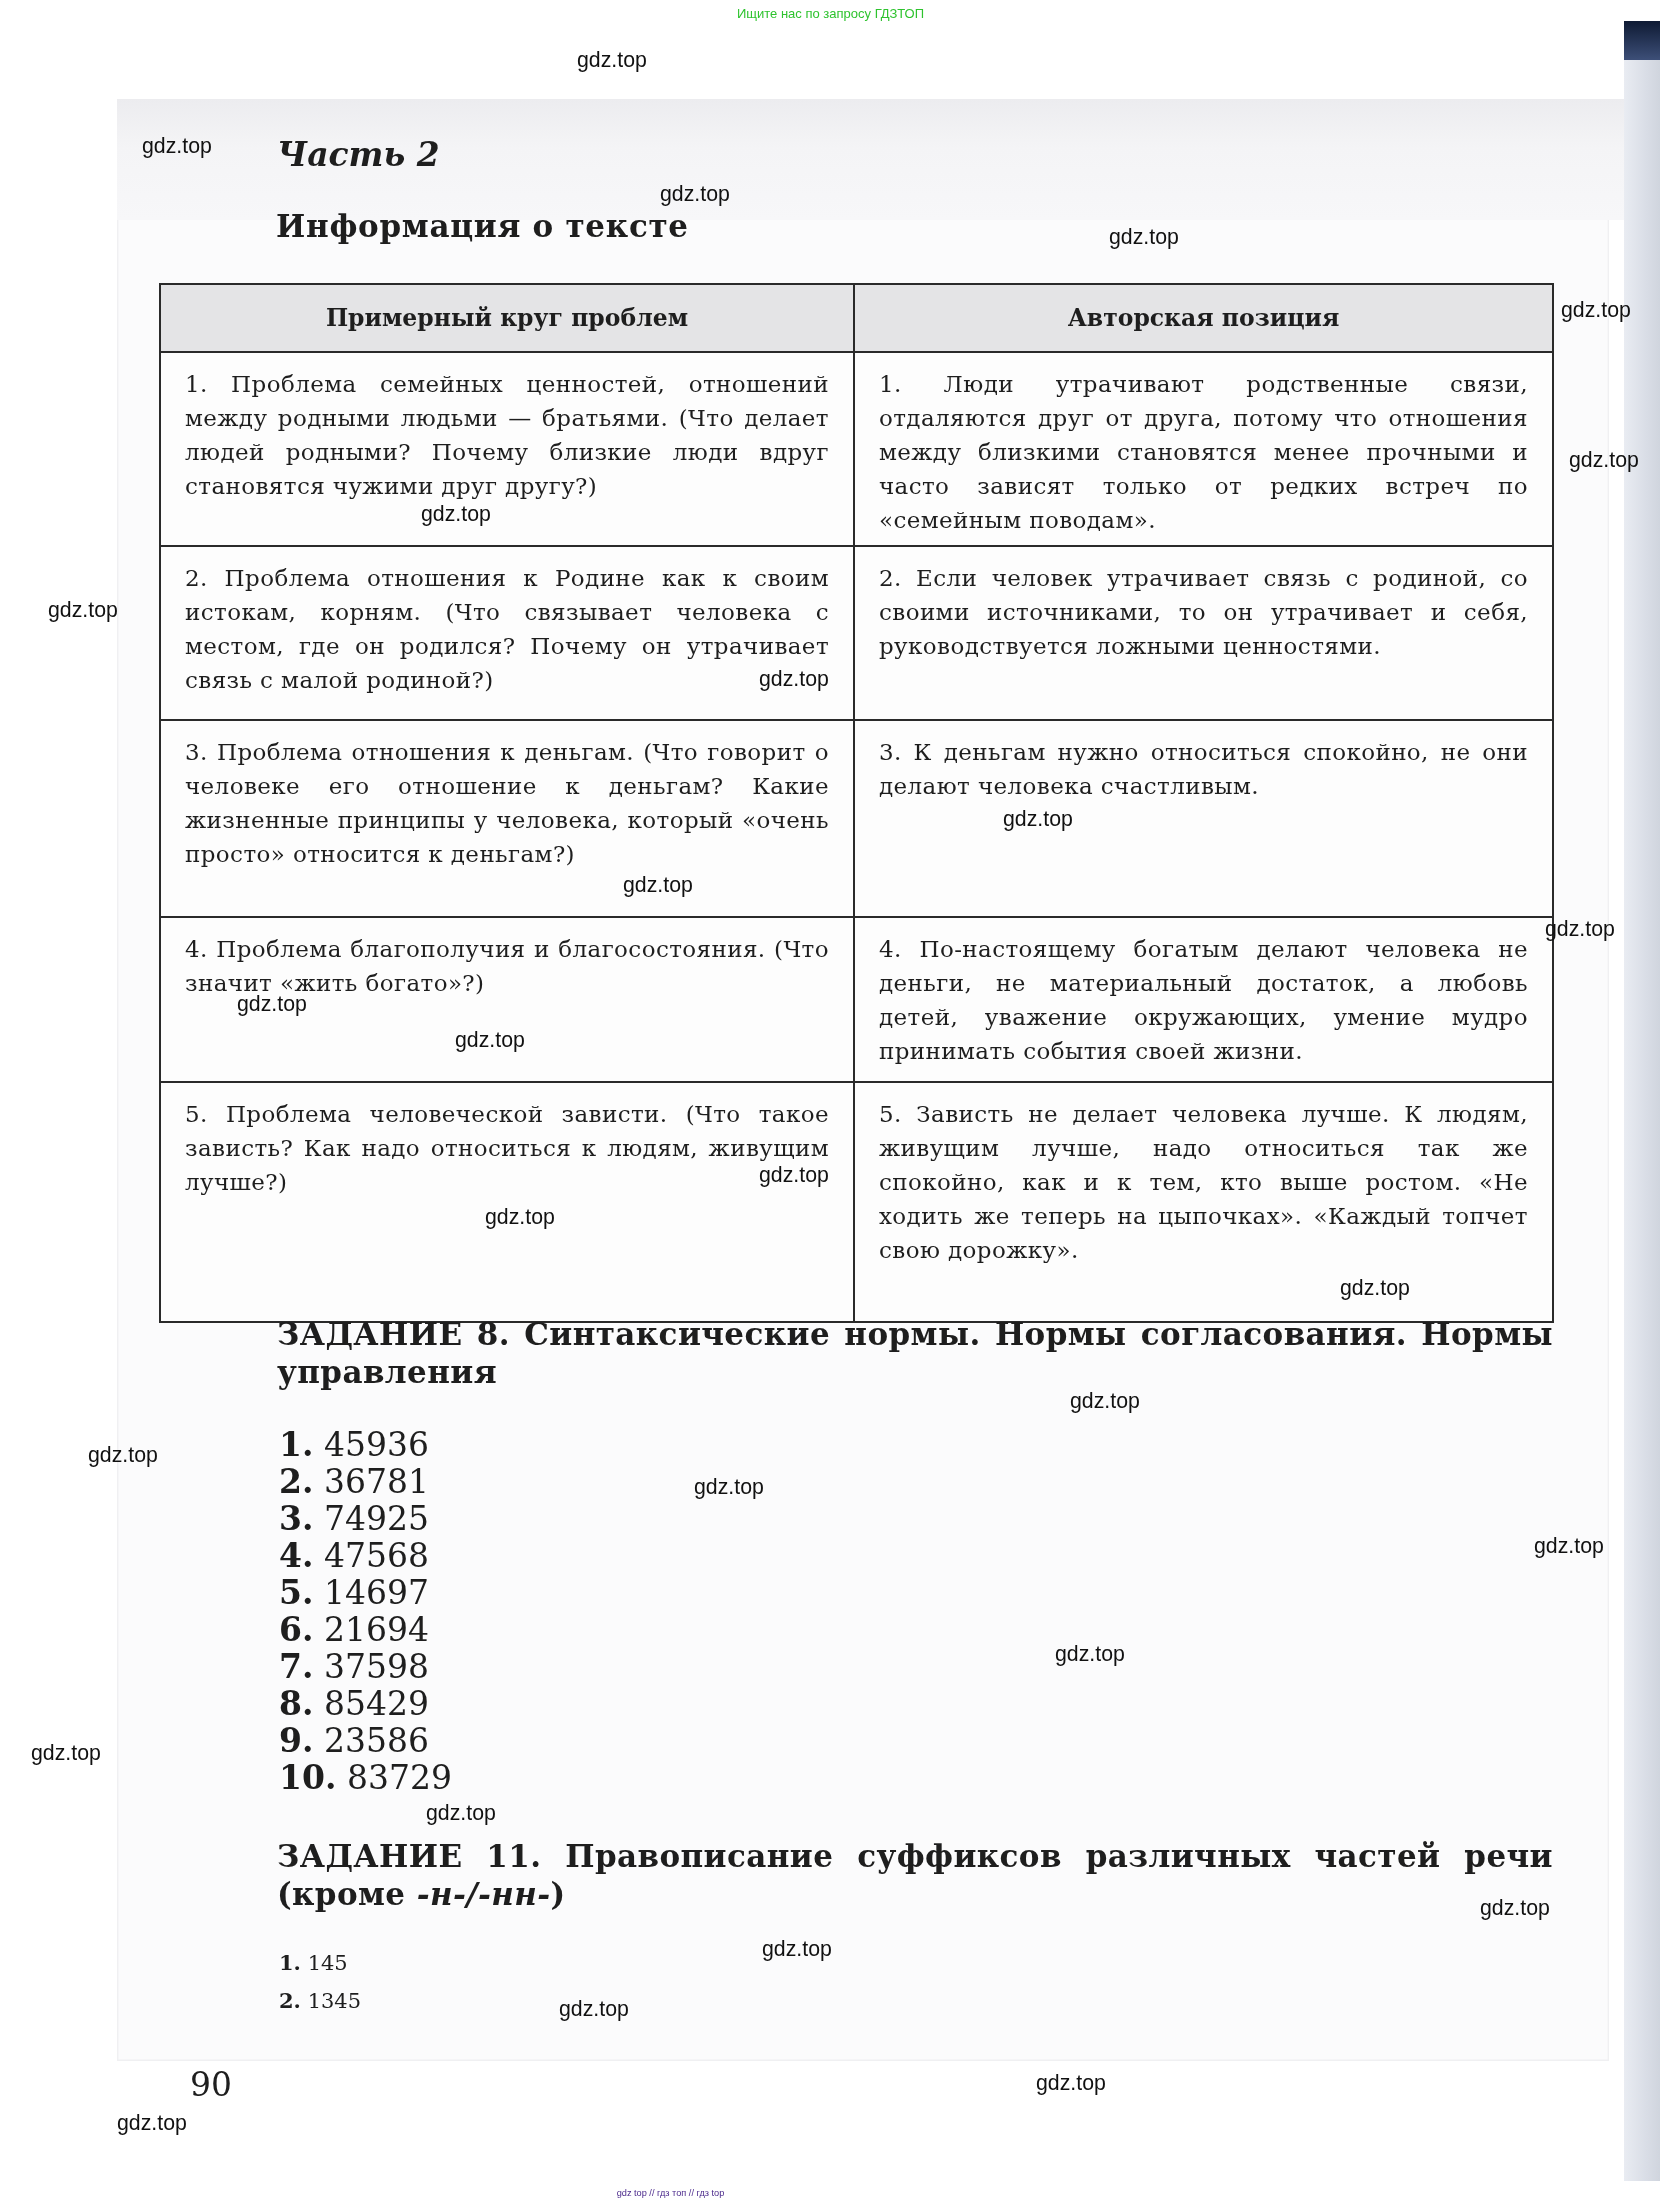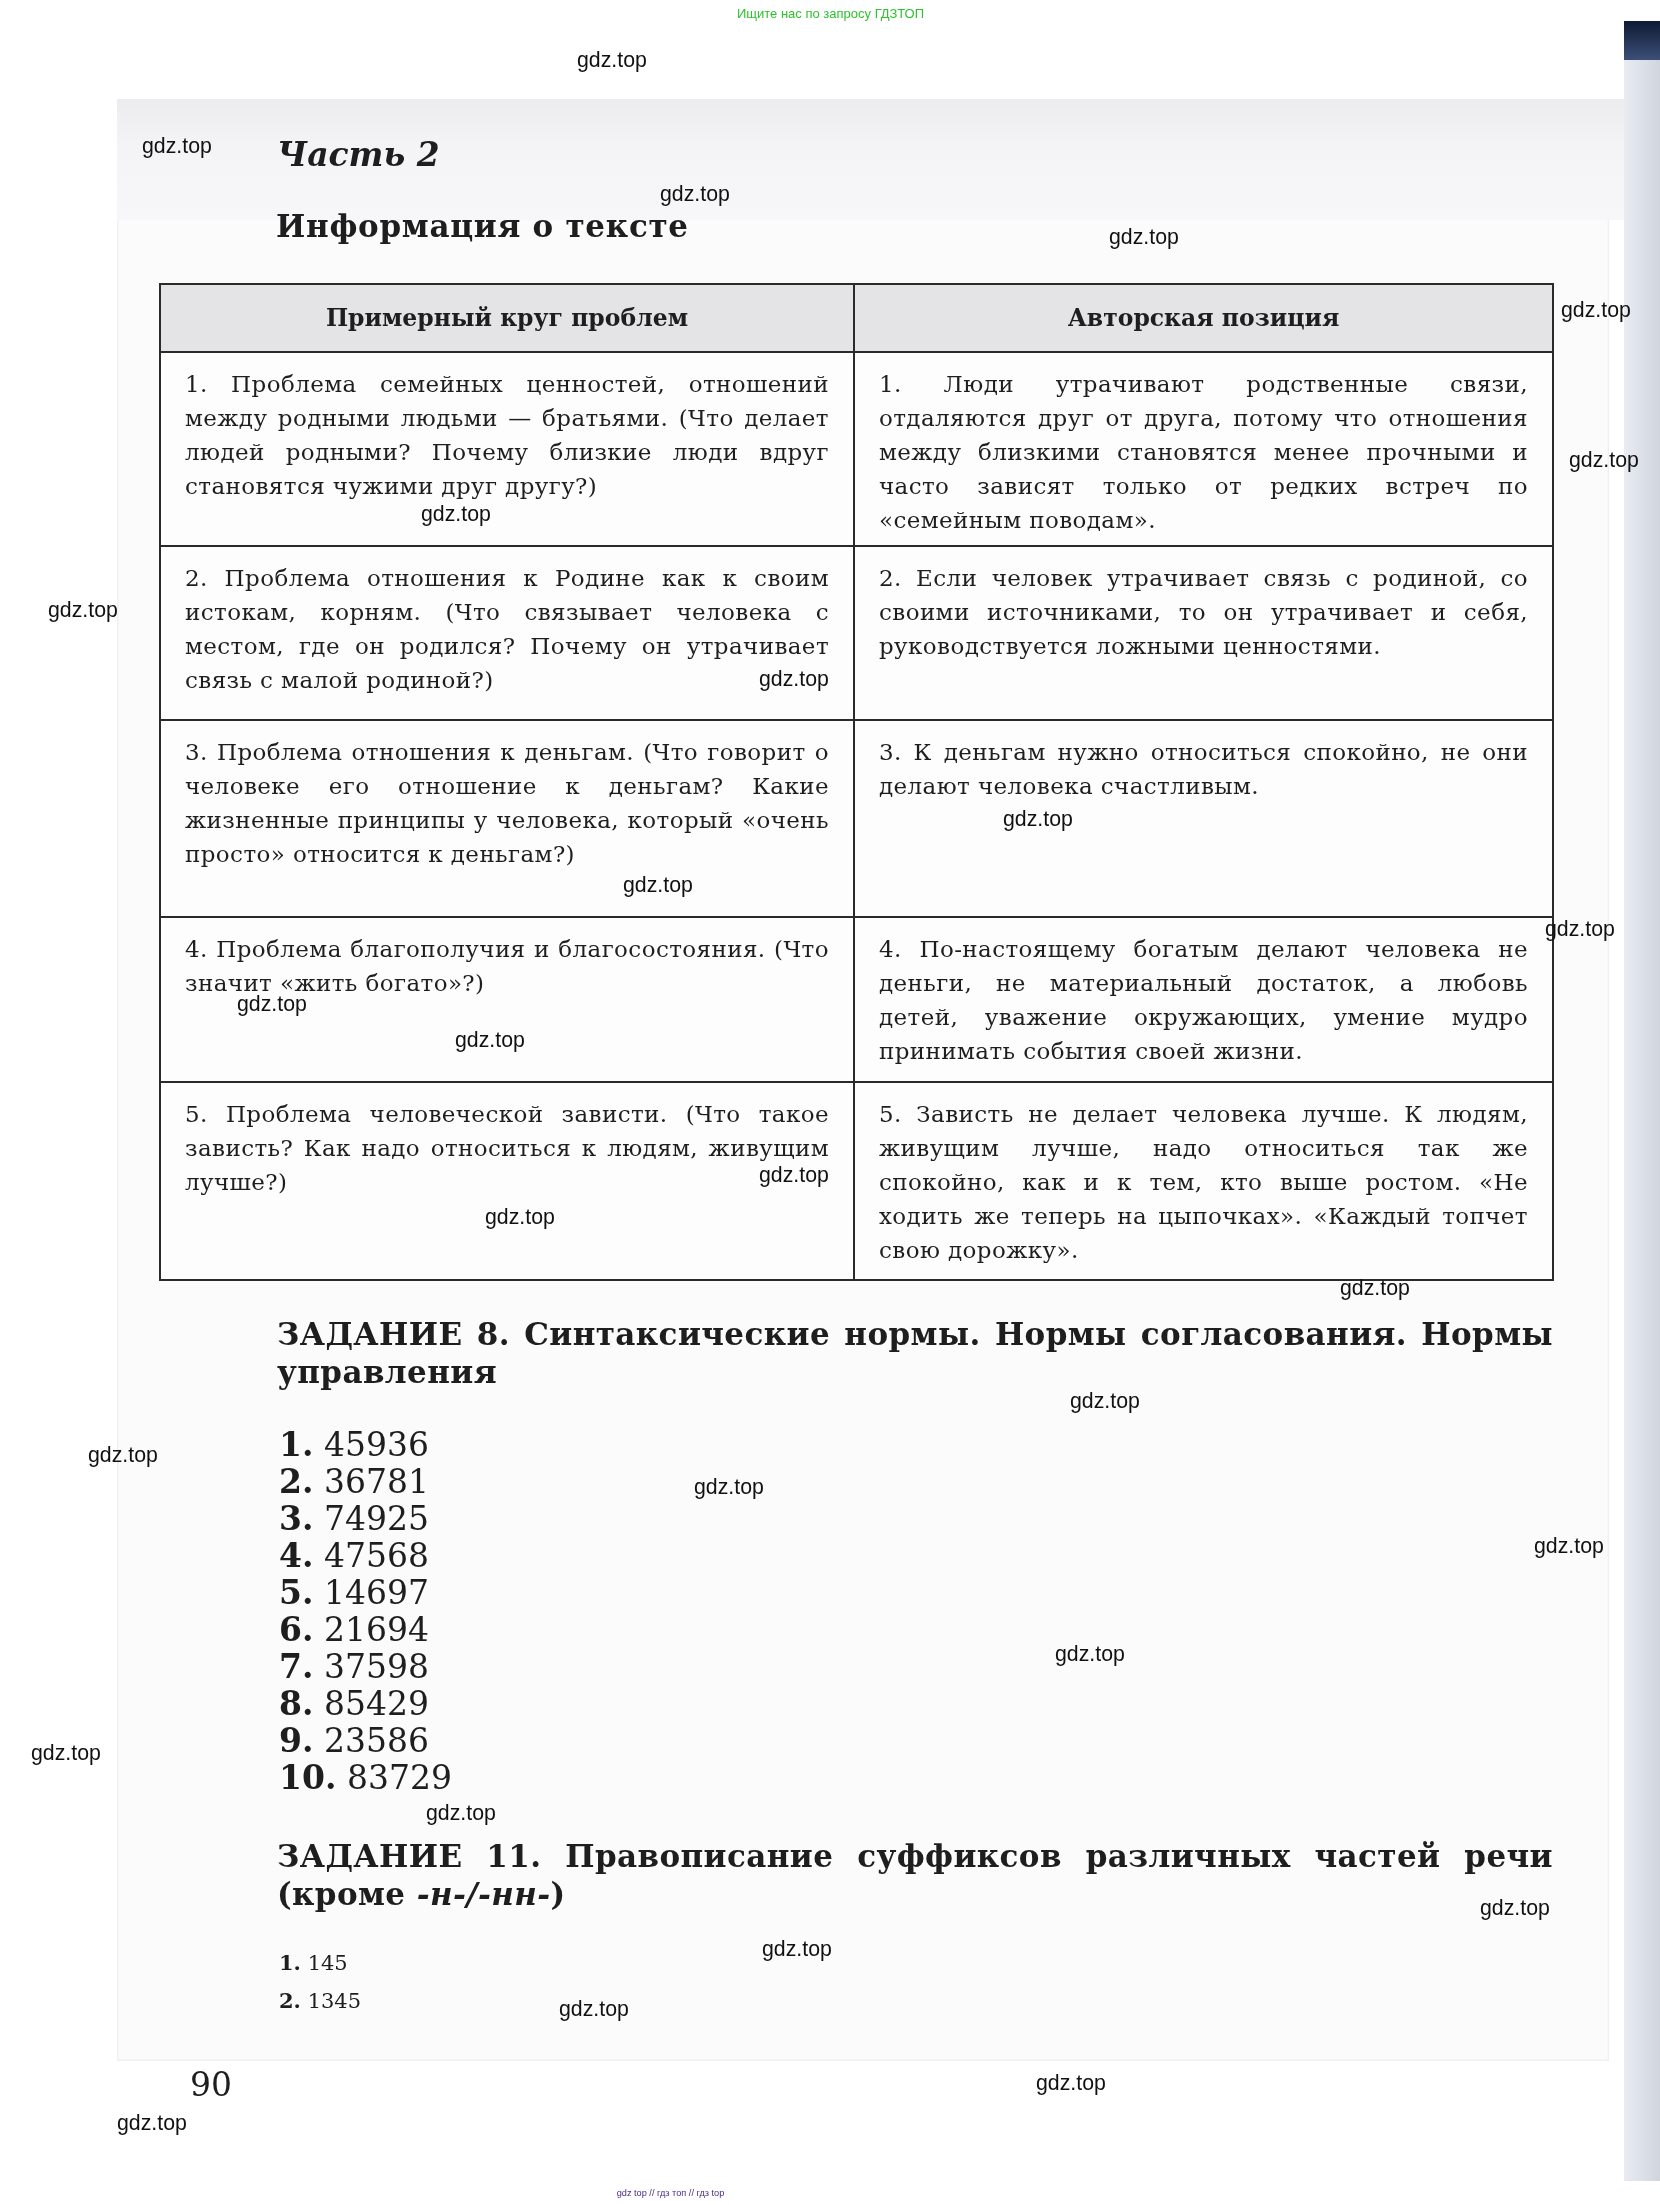--- a/index.html
+++ b/index.html
@@ -111,21 +111,21 @@
       <td>2. Если человек утрачивает связь с родиной, со своими источниками, то он утрачивает и себя, руководствуется ложными ценностями.</td>
     </tr>
     <tr style="height:197px">
       <td>3. Проблема отношения к деньгам. (Что говорит о человеке его отношение к деньгам? Какие жизненные принципы у человека, который «очень просто» относится к деньгам?)</td>
       <td>3. К деньгам нужно относиться спокойно, не они делают человека счастливым.</td>
     </tr>
     <tr style="height:165px">
       <td>4. Проблема благополучия и благосостояния. (Что значит «жить богато»?)</td>
       <td>4. По-настоящему богатым делают человека не деньги, не материальный достаток, а любовь детей, уважение окружающих, умение мудро принимать события своей жизни.</td>
     </tr>
-    <tr style="height:198px">
+    <tr style="height:240px">
       <td>5. Проблема человеческой зависти. (Что такое зависть? Как надо относиться к людям, живущим лучше?)</td>
       <td>5. Зависть не делает человека лучше. К людям, живущим лучше, надо относиться так же спокойно, как и к тем, кто выше ростом. «Не ходить же теперь на цыпочках». «Каждый топчет свою дорожку».</td>
     </tr>
   </tbody>
 </table>
 
 <div class="task-heading" style="top:1315px">ЗАДАНИЕ 8. Синтаксические нормы. Нормы согласования. Нормы управления</div>
 
 <ul class="answers" style="top:1426px">
   <li><span class="num">1.</span> <span>45936</span></li>

